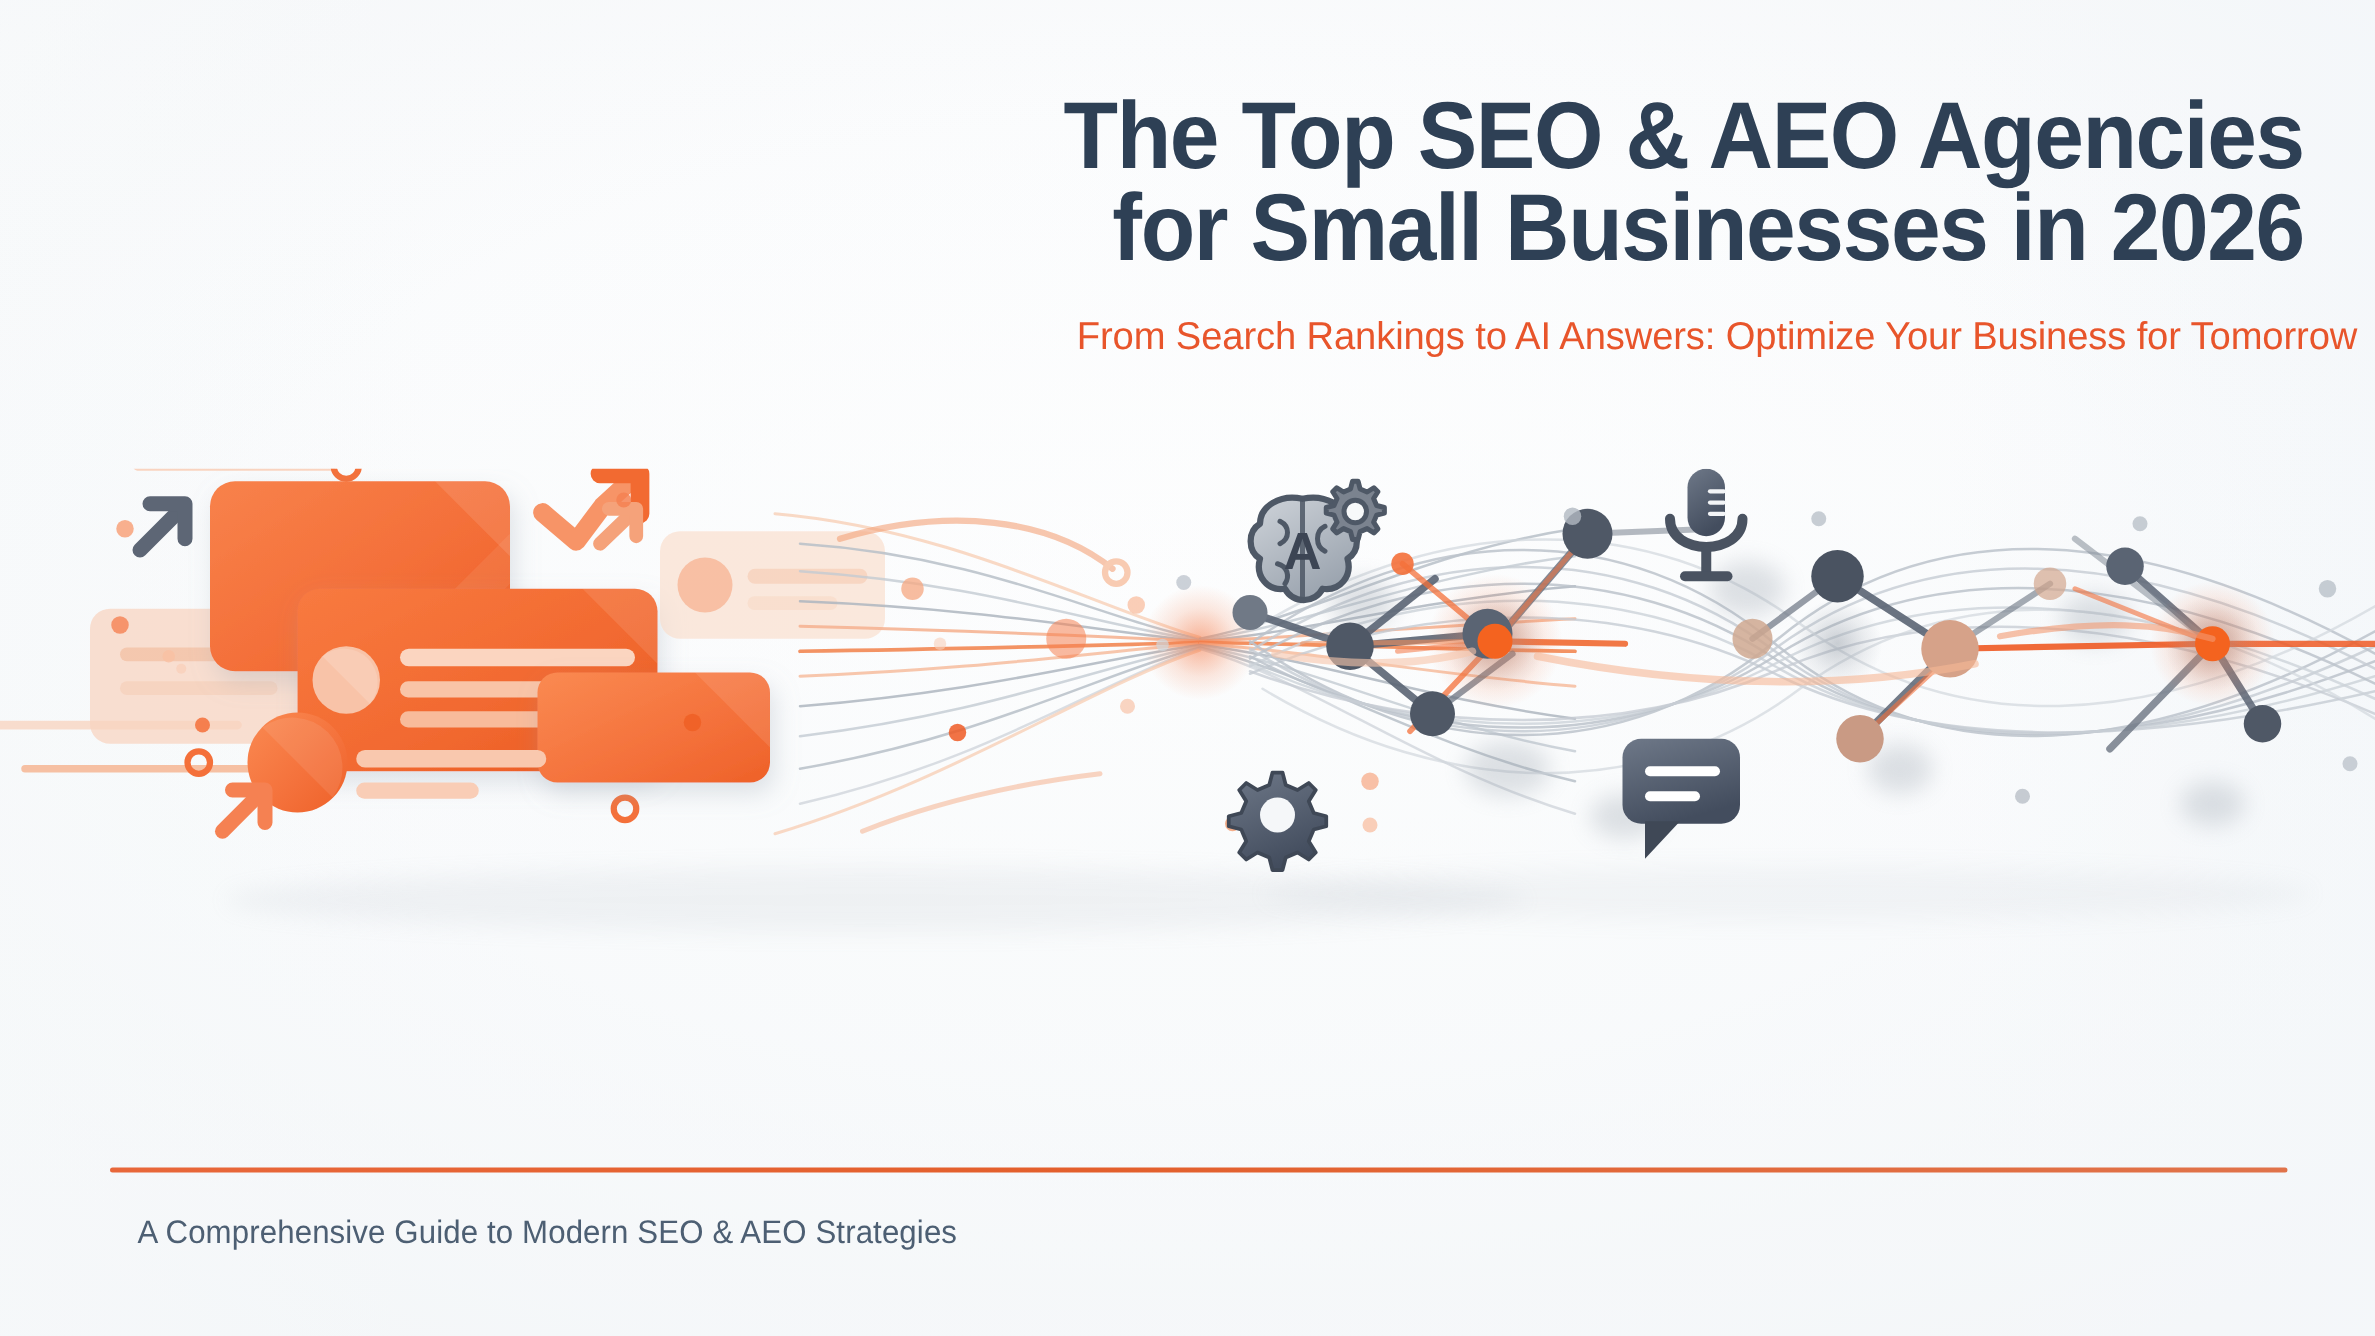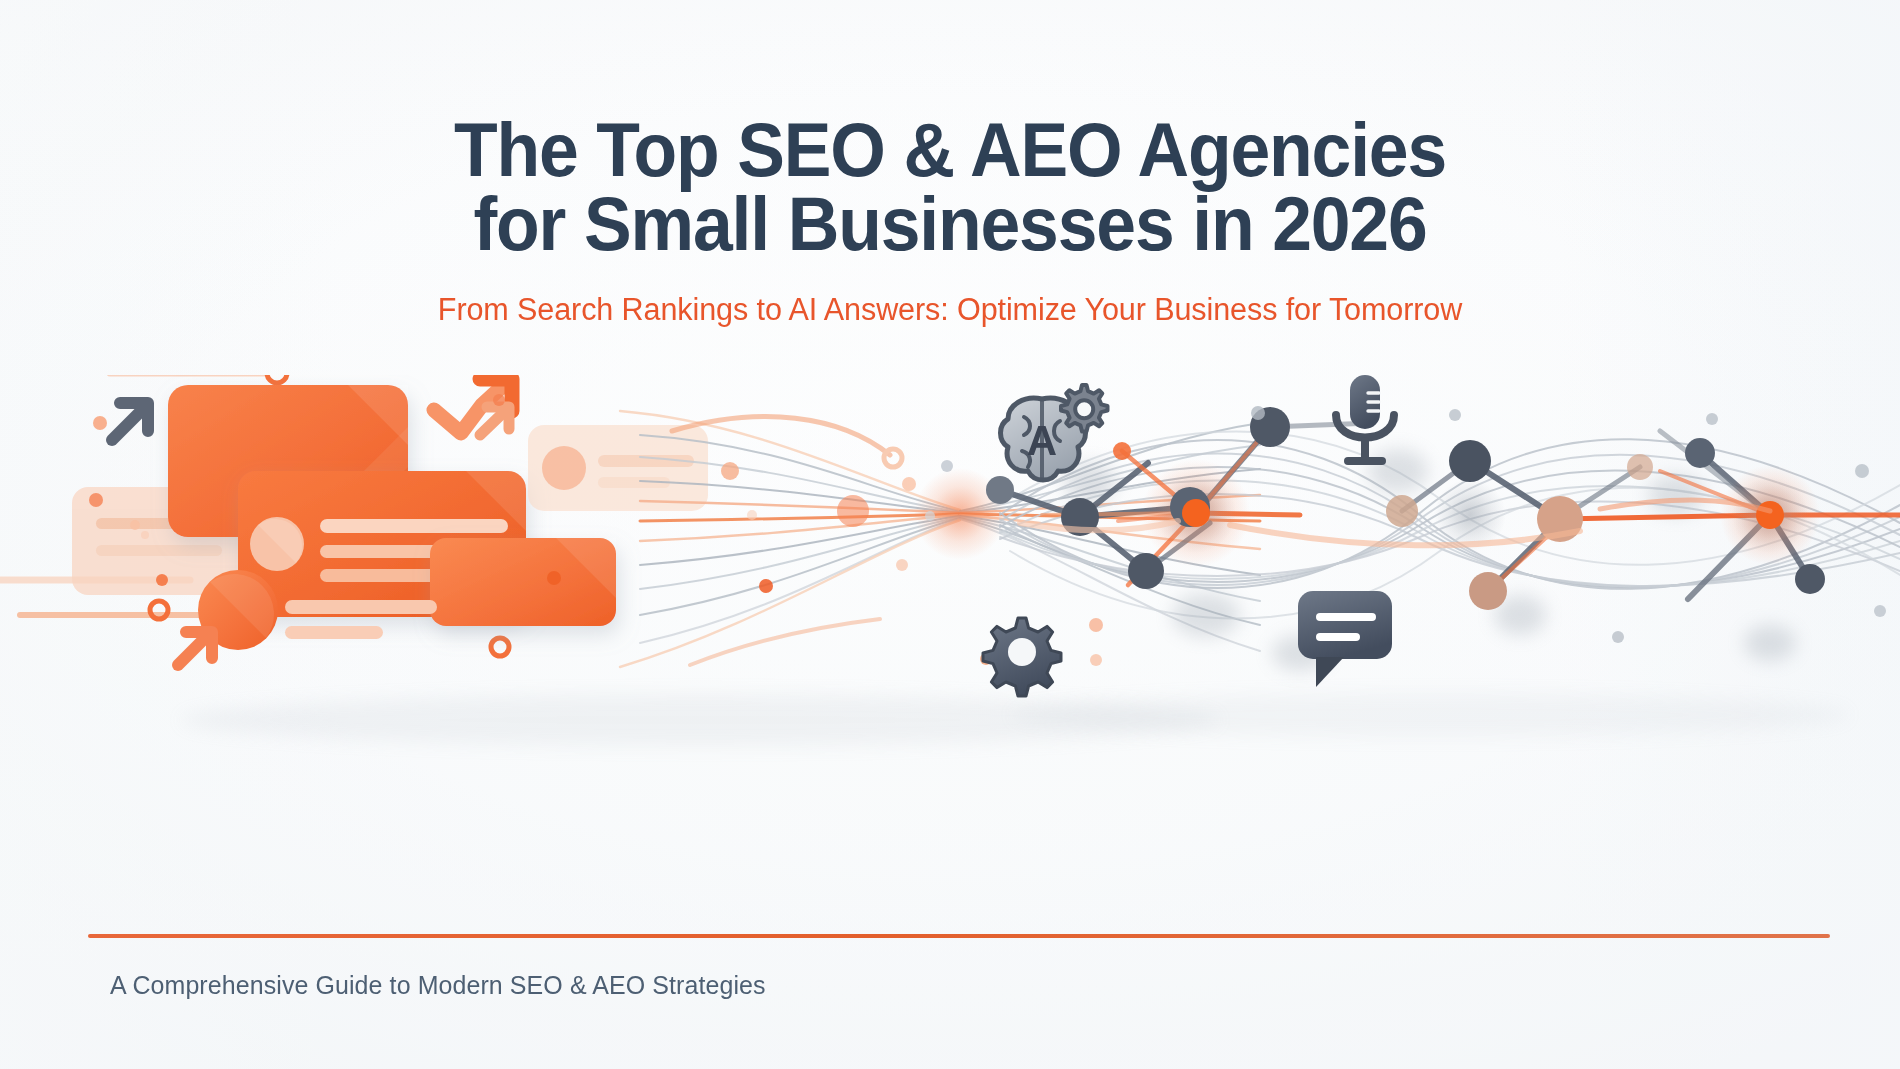--- a/index.html
+++ b/index.html
@@ -24,22 +24,22 @@
     background:
       linear-gradient(180deg, rgba(255,255,255,0.0) 0%, rgba(244,247,249,0.55) 100%),
       linear-gradient(90deg, rgba(248,250,251,0.7) 0%, rgba(255,255,255,0) 18%, rgba(255,255,255,0) 82%, rgba(244,247,250,0.8) 100%);
     pointer-events: none;
   }
 
   
   #header {
     position: absolute;
     top: 0; left: 0; right: 0;
-    text-align: center;
-    padding-top: 113px;
+    text-align: right;
+    padding-top: 72px;
   }
   #title {
     margin: 0;
     font-size: 76px;
     line-height: 0.98;
     font-weight: 700;
     letter-spacing: -1.2px;
     color: #2e4055;
     font-family: "Liberation Sans Narrow", "Liberation Sans", "DejaVu Sans Condensed", sans-serif;
     transform: scaleX(0.94);

